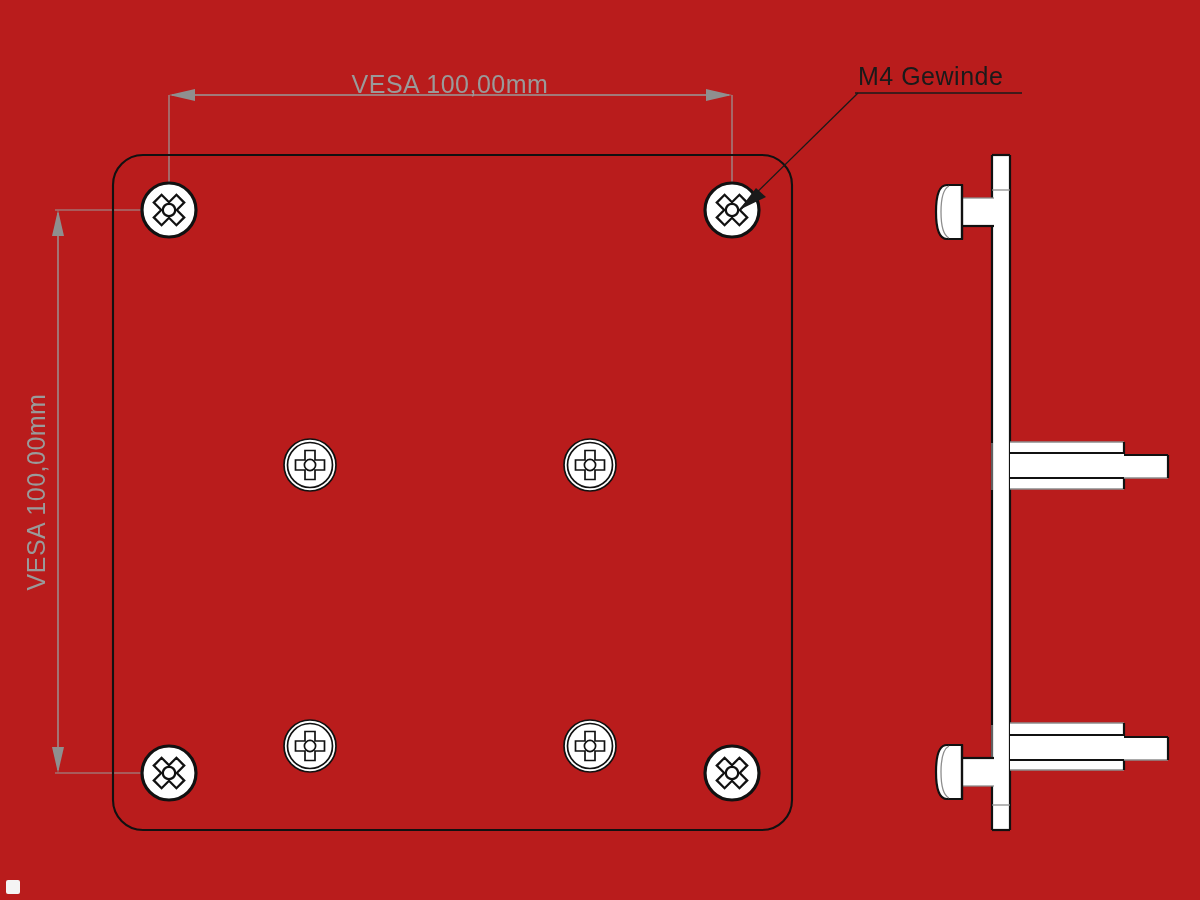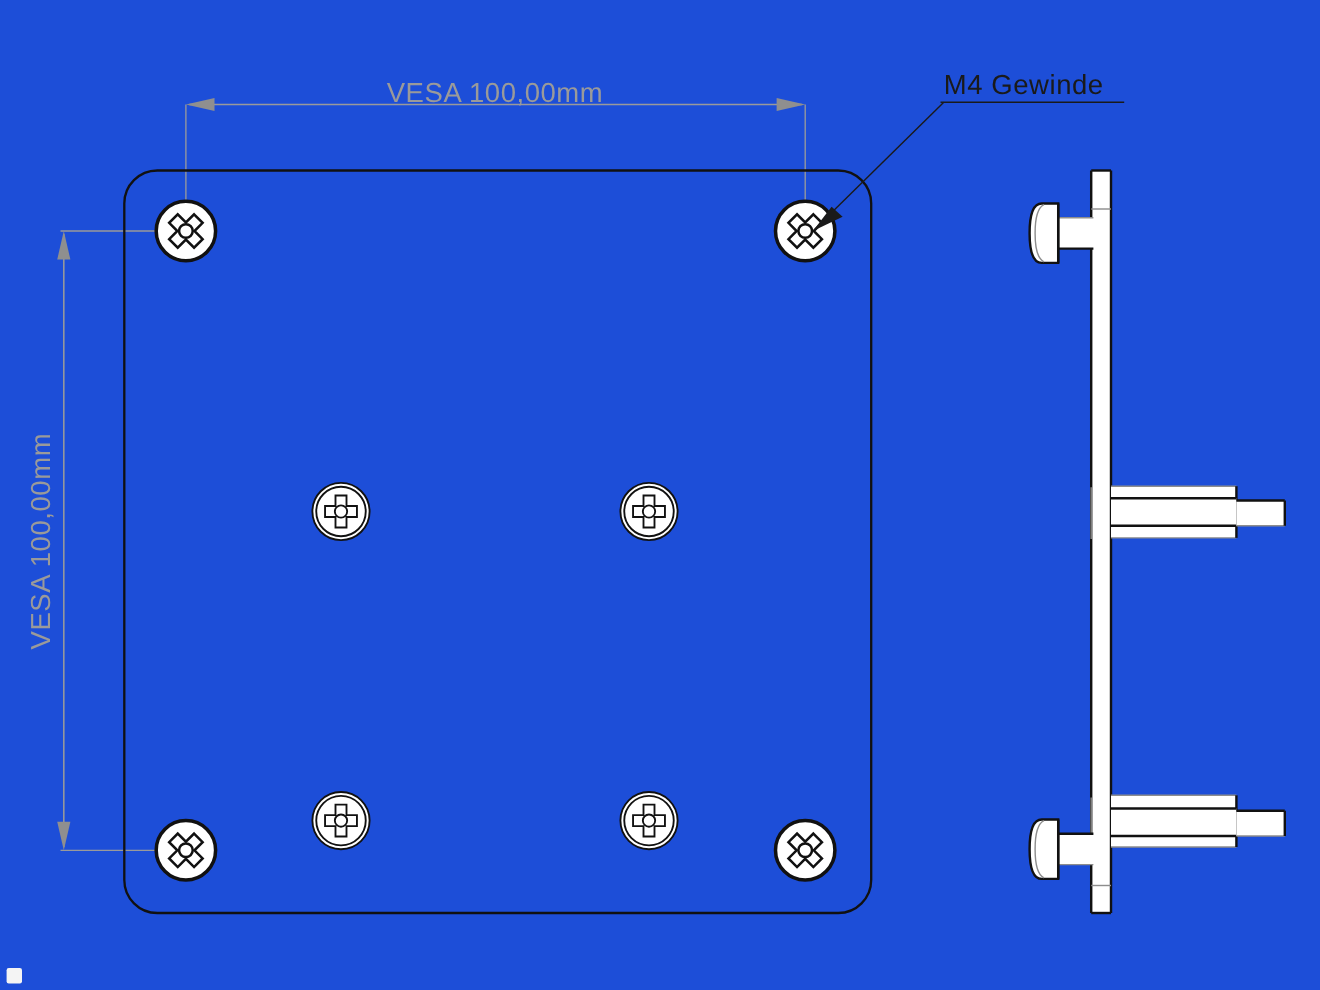--- a/index.html
+++ b/index.html
@@ -7,21 +7,21 @@
     padding: 0;
     background: #ffffff;
   }
   body {
     font-family: "Liberation Sans", sans-serif;
   }
   #stage {
     position: relative;
     width: 1200px;
     height: 900px;
-    background: #1d4ed8;
+    background: #b91c1c;
     overflow: hidden;
   }
   #drawing {
     position: absolute;
     left: 0;
     top: 0;
     width: 1200px;
     height: 900px;
   }
   .dim-text {

